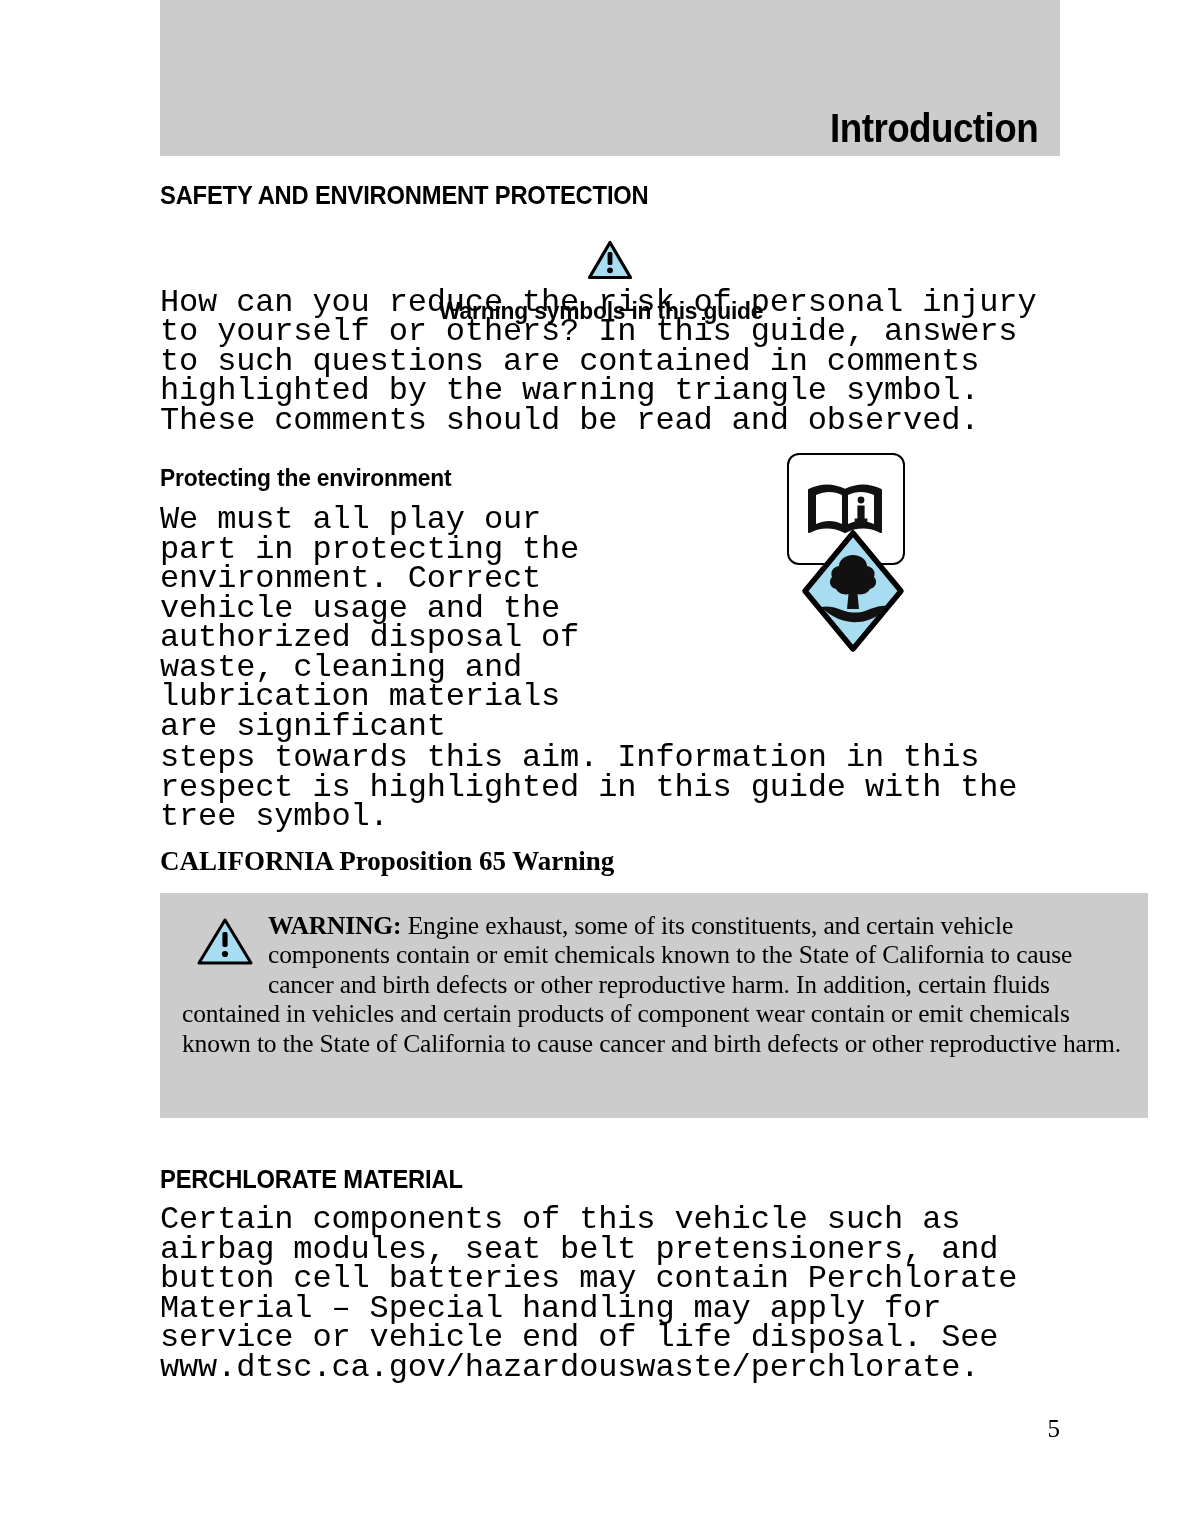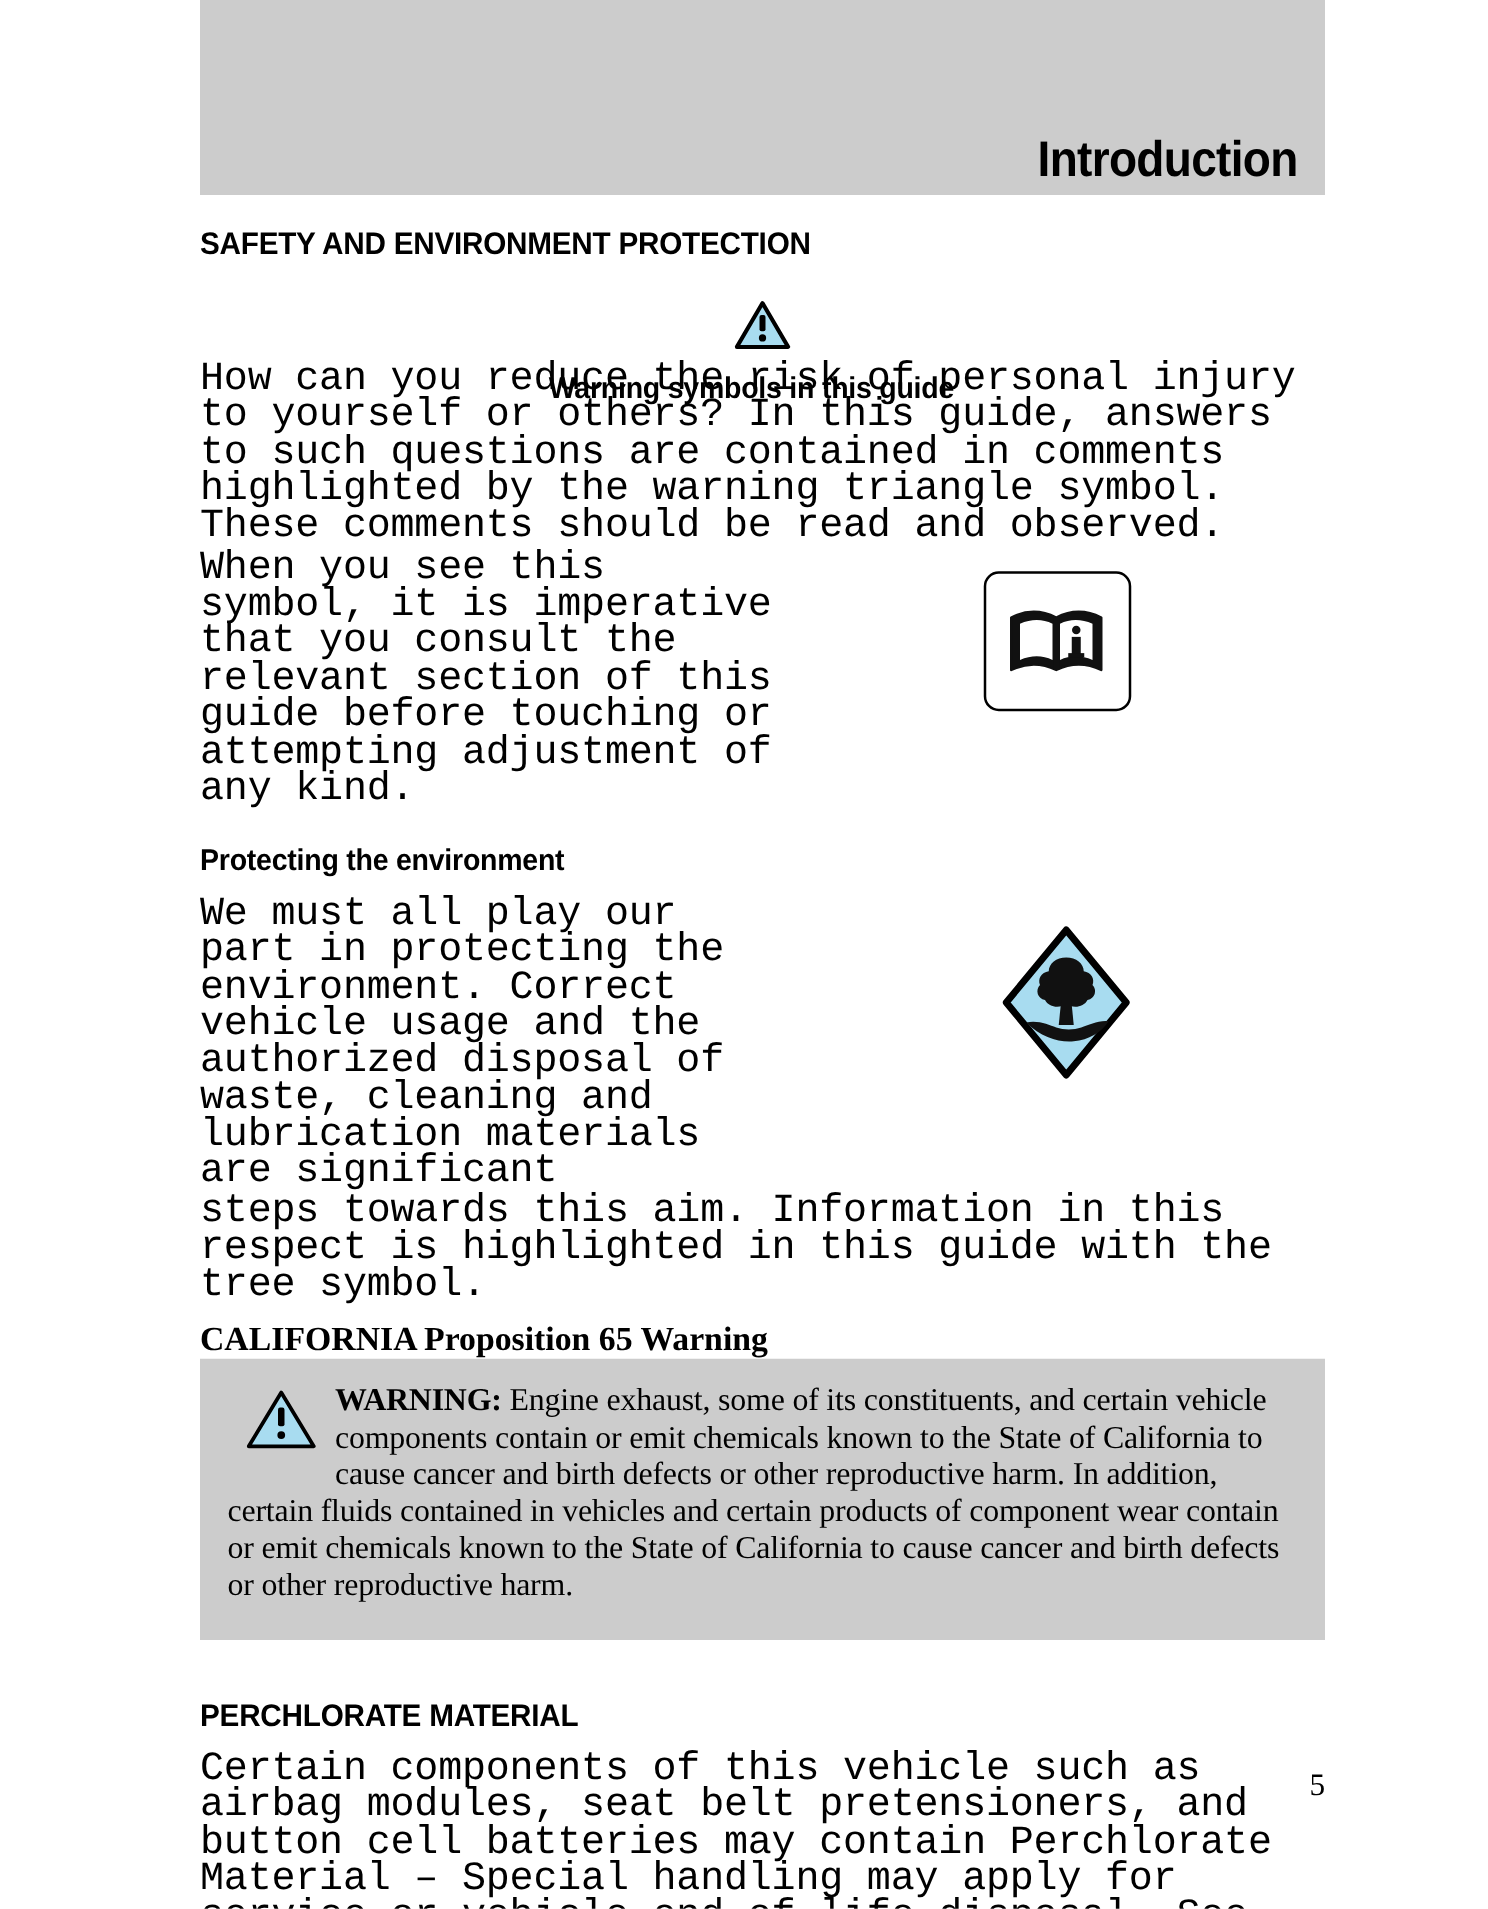--- a/index.html
+++ b/index.html
@@ -132,23 +132,24 @@
     background: #fff;
     display: flex;
     align-items: center;
     justify-content: center;
   }
 
   
   .warn-box {
     position: relative;
     background: #cccccc;
-    width: 900px;
+    width: 988px;
     box-sizing: border-box;
     padding: 18px 22px 26px 22px;
+    margin-top: 16px;
     min-height: 225px;
   }
   .warn-tri {
     float: left;
     margin: 6px 14px 0 14px;
     shape-outside: polygon(0 0, 100% 0, 100% 100%, 0 100%);
   }
   .warn-text {
     font-family: "Liberation Serif", serif;
     font-size: 25.5px;
@@ -187,21 +188,20 @@
           <rect x="20.6" y="12" width="4.8" height="13" rx="1.6" fill="#000"></rect>
           <circle cx="23" cy="30.3" r="2.9" fill="#000"></circle>
         </svg>
       </span>
       <h2 class="sub-head">Warning symbols in this guide</h2>
     </div>
     <p class="body">How can you reduce the risk of personal injury to yourself or others? In this guide, answers to such questions are contained in comments highlighted by the warning triangle symbol. These comments should be read and observed.</p>
 
 
     <div class="floatwrap">
-      <p class="body narrow">When you see this symbol, it is imperative that you consult the relevant section of this guide before touching or attempting adjustment of any kind.</p>
       <div class="sym-right" style="top:18px;">
         <div class="book-box">
           <svg width="82" height="70" viewBox="0 0 82 70">
 
             <path d="M4 16 L4 58 C16 52 28 52 40 58 C52 52 64 52 76 58 L76 16
                      C64 10 52 10 40 16 C28 10 16 10 4 16 Z" fill="#111" stroke="#111" stroke-width="2" stroke-linejoin="round"></path>
 
             <path d="M11 21 L11 50 C20 46 29 46 37 50 L37 21 C29 17 20 17 11 21 Z" fill="#ffffff"></path>
 
             <path d="M69 21 L69 50 C60 46 51 46 43 50 L43 21 C51 17 60 17 69 21 Z" fill="#ffffff"></path>

